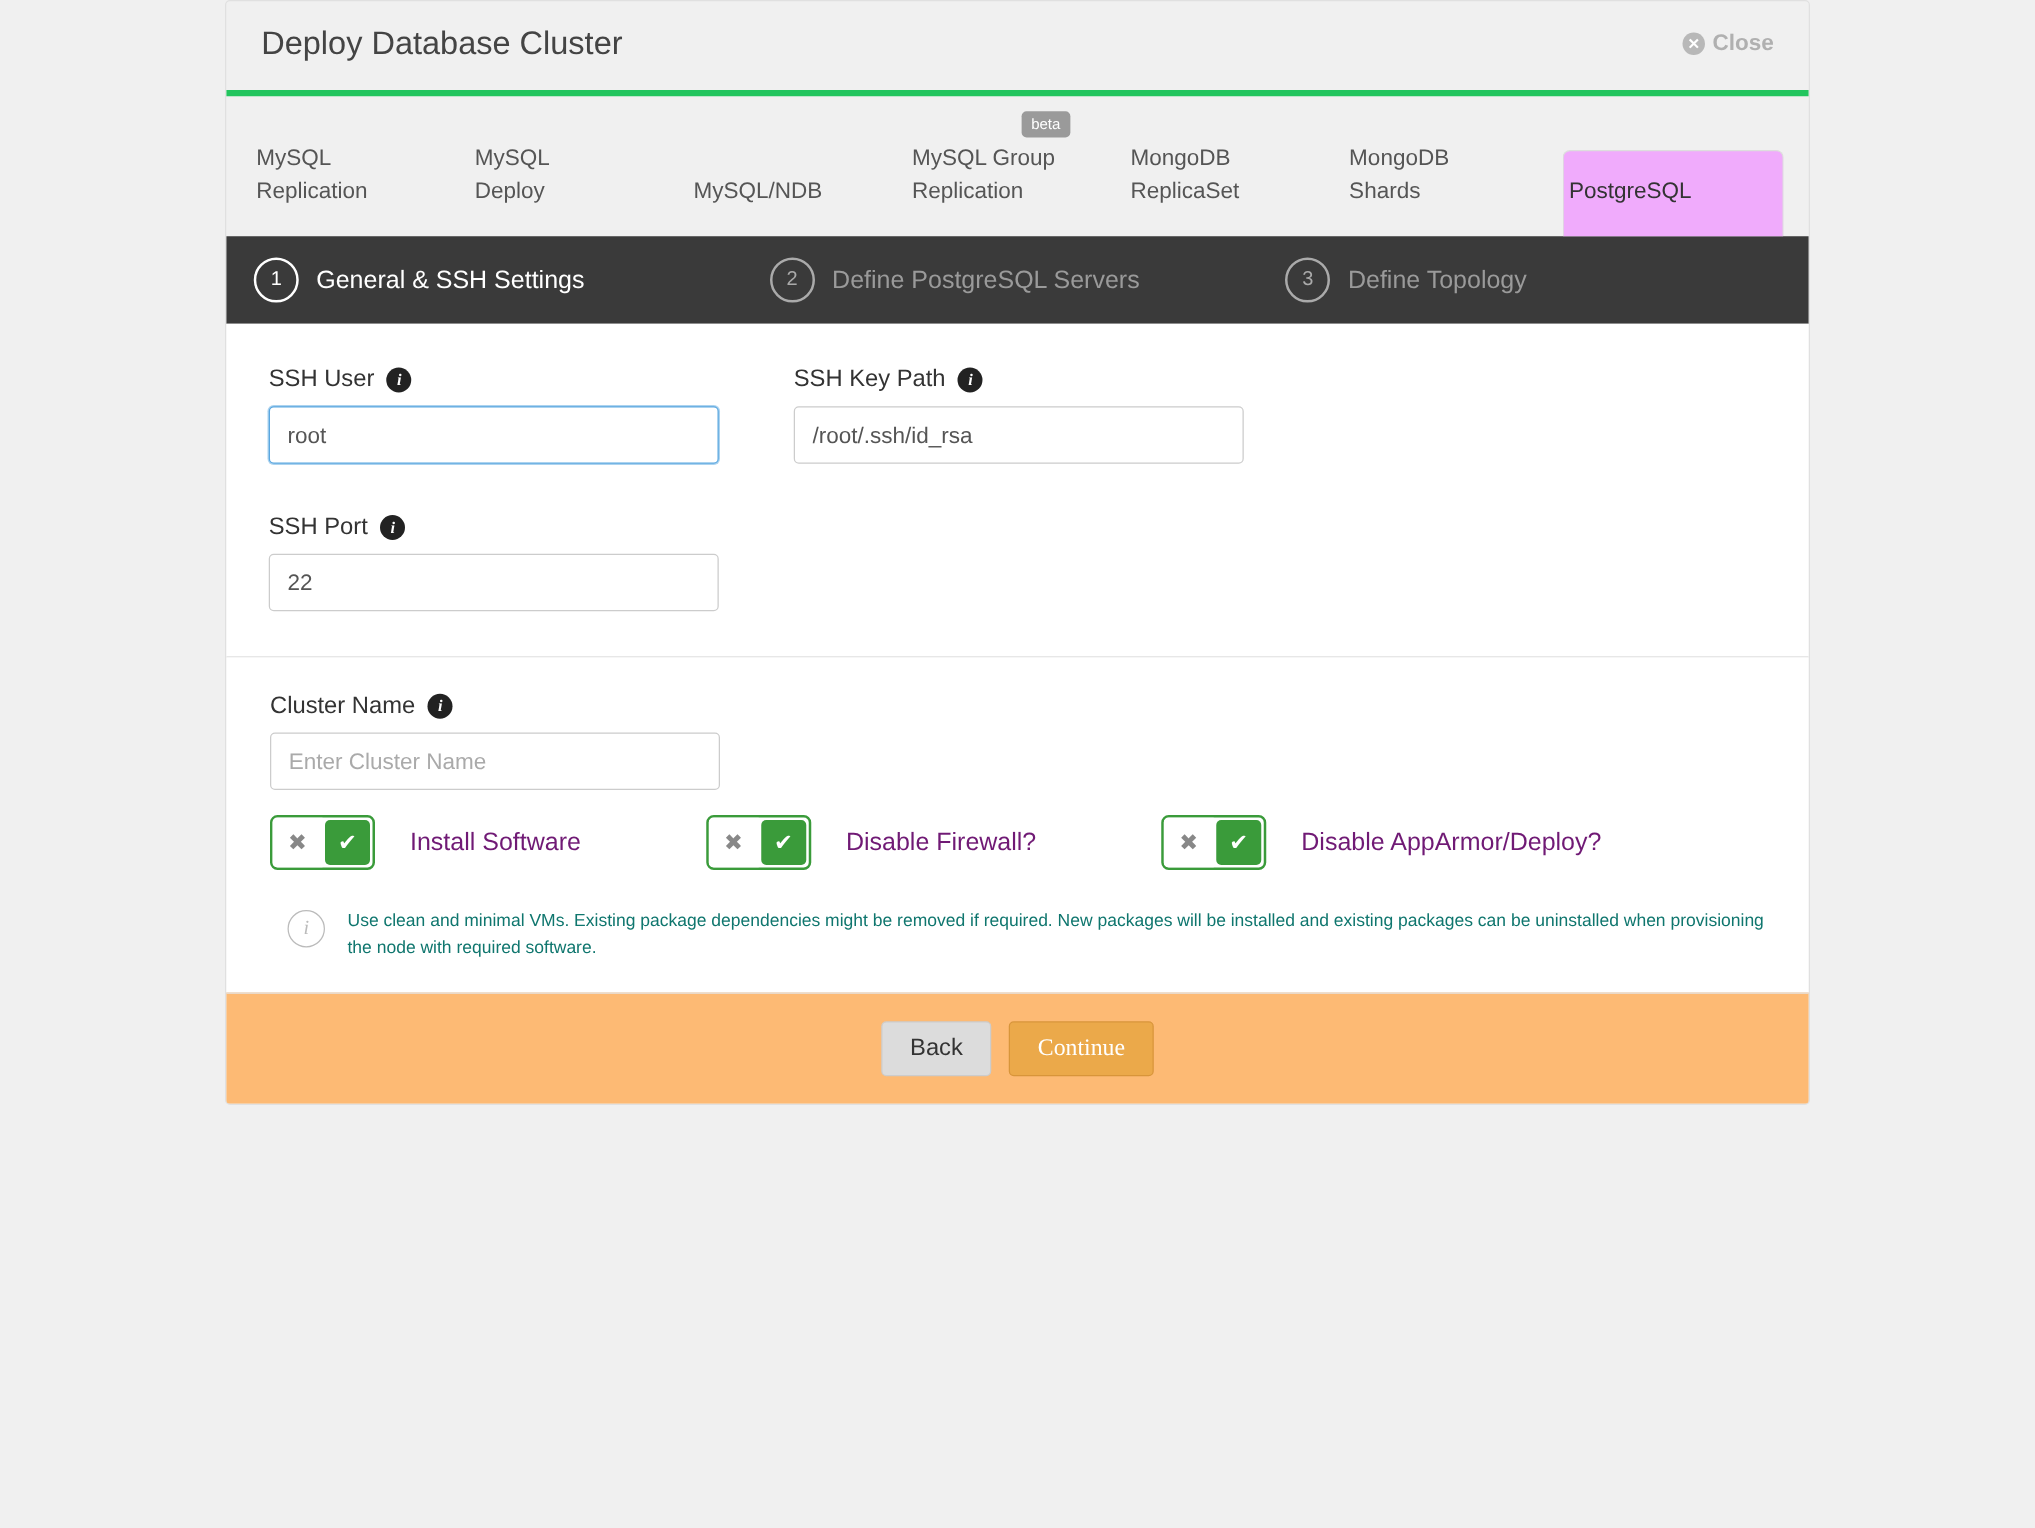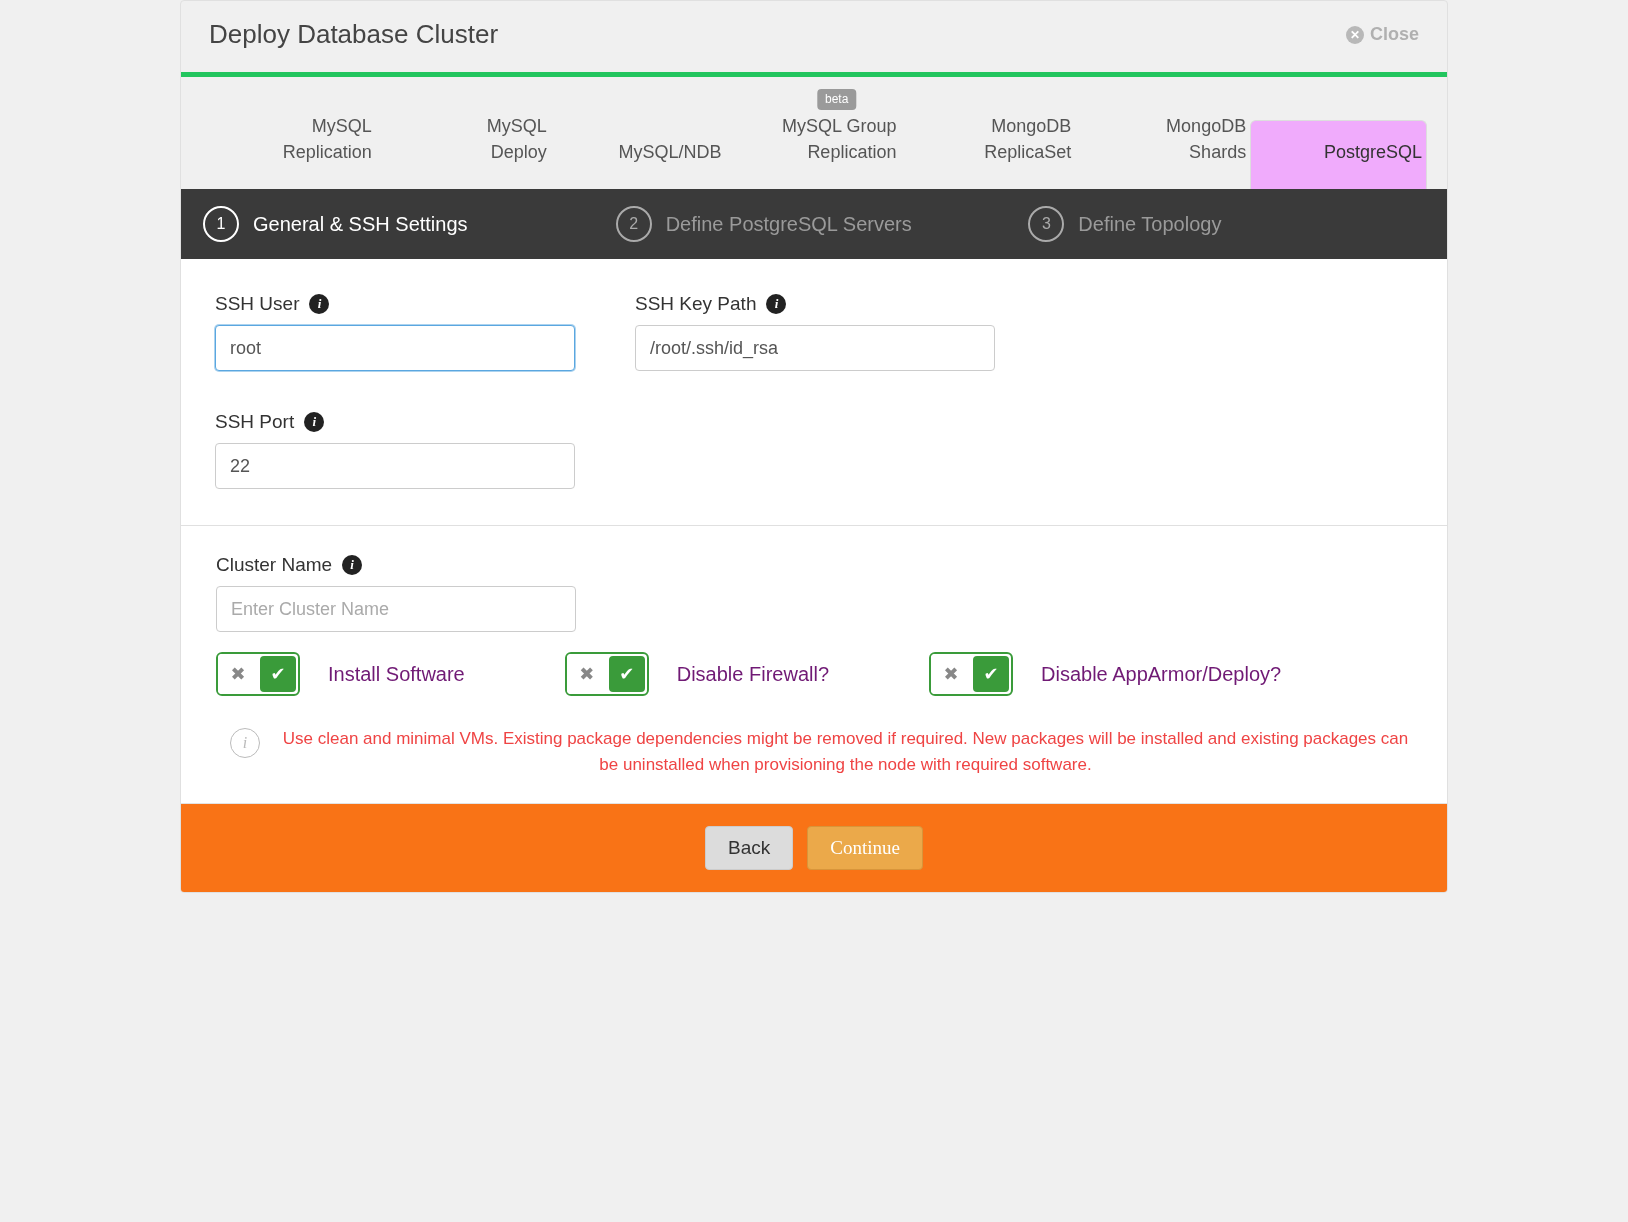--- a/index.html
+++ b/index.html
@@ -52,21 +52,21 @@
 
   .db-tabs {
     display: flex;
     align-items: flex-end;
     padding: 0 20px;
     height: 112px;
     position: relative;
   }
   .db-tab {
     flex: 1;
-    text-align: right;
+    text-align: left;
     font-size: 18px;
     color: #555;
     padding: 18px 4px 24px 4px;
     cursor: pointer;
     position: relative;
     line-height: 1.45;
   }
   .db-tab.active {
     background: #f0abfc;
     border: 1px solid #ddd;
@@ -211,24 +211,24 @@
   }
   .info-box .circ-i {
     width: 30px; height: 30px;
     border: 1.5px solid #bbb;
     border-radius: 50%;
     display:flex; align-items:center; justify-content:center;
     color:#bbb; font-family: Georgia, serif; font-style: italic;
     flex: 0 0 30px;
     margin-top: 2px;
   }
-  .info-box p { font-size: 17px; line-height: 1.5; color: #ef4444; text-align: center; }
+  .info-box p { font-size: 14px; line-height: 1.5; color: #0f766e; }
 
   .footer {
-    background: #f97316;
+    background: #fdba74;
     border-top: 1px solid #e3e3e3;
     padding: 22px 0 22px 0;
     display:flex; justify-content:center; gap: 14px;
   }
   .btn {
     height: 44px;
     padding: 0 22px;
     border-radius: 4px;
     font-size: 19px;
     cursor: pointer;

